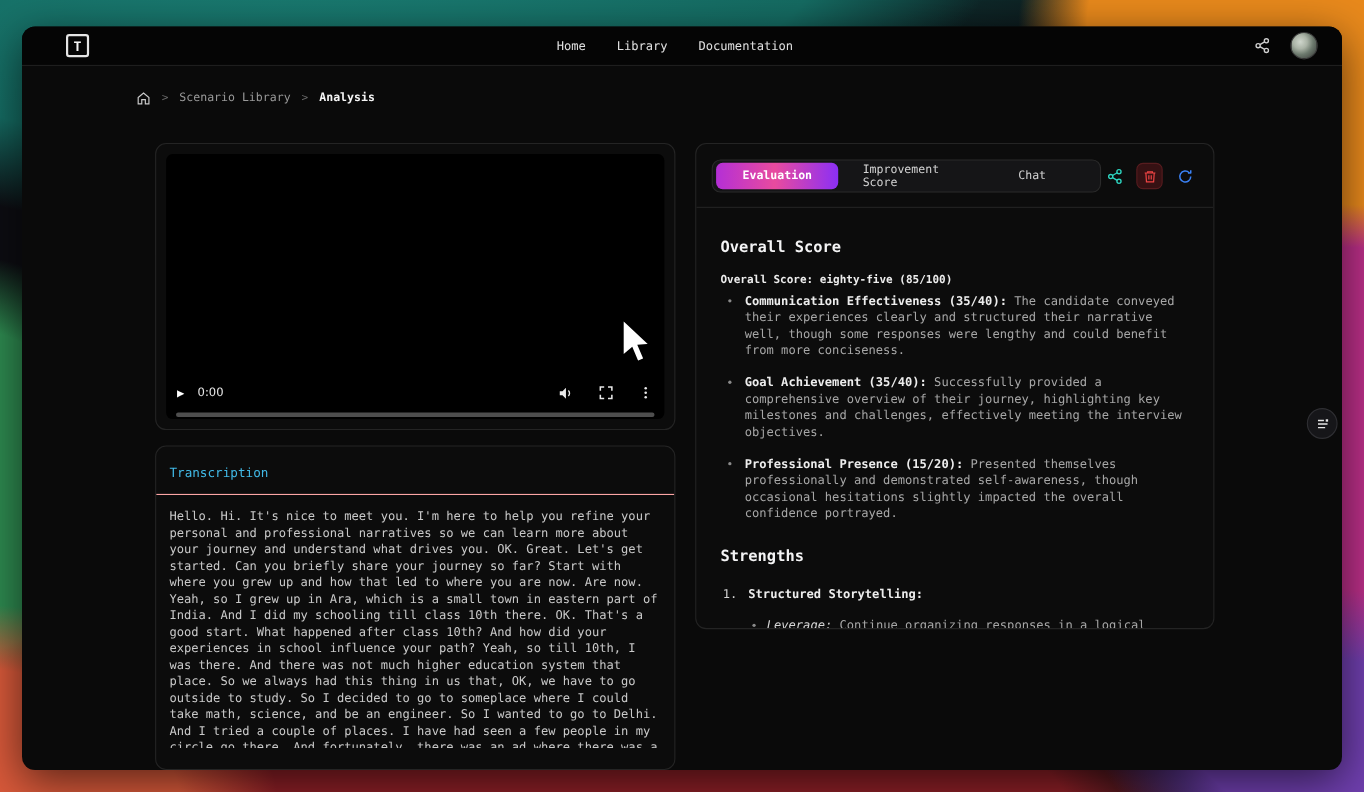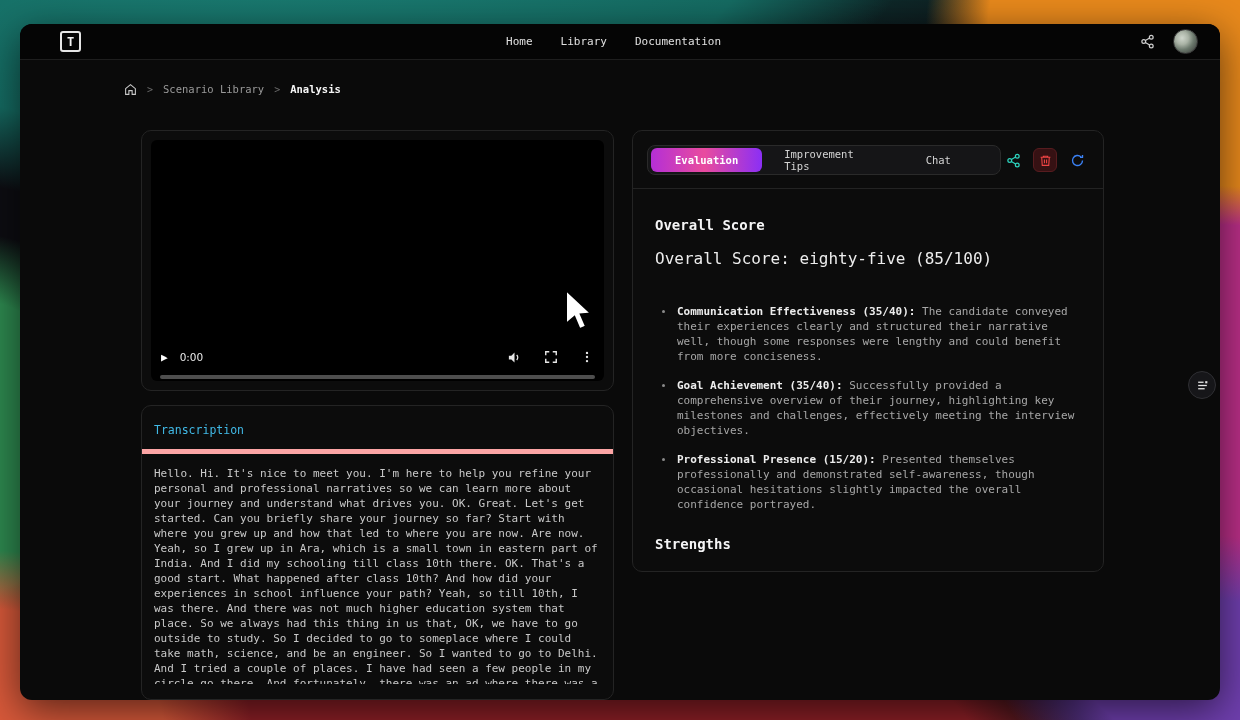--- a/index.html
+++ b/index.html
@@ -72,21 +72,21 @@
     display:flex; align-items:center; padding:0 10px; color:#e8e8e8;
   }
   .play-tri{ font-size:11px; color:#fff; cursor:pointer; }
   .video-time{ font-size:10.5px; color:#e8e8e8; margin-left:12px;
     font-family:"DejaVu Sans","Liberation Sans",sans-serif; }
   .vc-right{ margin-left:auto; display:flex; align-items:center; gap:22px; }
   .progress{ position:absolute; left:9px; right:9px; bottom:2px; height:4px;
     background:#4e4e4e; border-radius:2px; cursor:pointer; }
   
   .transcript-card{ height:300px; overflow:hidden; }
-  .transcript-header{ padding:13px 12px 11px 12px; border-bottom:5px solid #fca5a5; }
+  .transcript-header{ padding:13px 12px 11px 12px; border-bottom:1px solid #fca5a5; }
   .transcript-title{ color:#41b9e6; font-size:11.5px; }
   .transcript-body{
     padding:12px 10px 0 12px; color:#c9c9c9; font-size:11px; line-height:15px;
     height:230px; overflow:hidden; white-space:pre-wrap;
   }
   
   .eval-card{ height:442px; overflow:hidden; }
   .panel-header{ display:flex; align-items:center; padding:14px 14px 13px 14px;
     border-bottom:1px solid #232323; }
   .tabs{
@@ -98,21 +98,21 @@
   .tab.active{
     background:linear-gradient(90deg,#b42fd6 0%, #e94b9e 48%, #8b2ff5 100%);
     border-radius:6px; color:#fff; font-weight:bold; flex:0 0 auto; padding:0 24px;
   }
   .panel-actions{ margin-left:auto; display:flex; align-items:center; gap:8px; }
   .action-sq{ width:24px; height:24px; border-radius:6px; display:flex;
     align-items:center; justify-content:center; cursor:pointer; background:transparent; border:none; }
   .action-sq.danger{ background:#361113; border:1px solid #571c1f; }
   .eval-body{ padding:28px 26px 0 22px; }
   .h2{ color:#f4f4f5; font-size:14px; font-weight:bold; margin-bottom:16px; }
-  .score-line{ color:#ededed; font-size:16px; font-weight:normal; margin-bottom:36px; }
+  .score-line{ color:#ededed; font-size:10px; font-weight:bold; margin-bottom:6px; }
   ul.bullets{ list-style:none; }
   ul.bullets > li{ position:relative; padding-left:22px; margin-bottom:14px;
     font-size:11px; line-height:15px; color:#a7a7a7; }
   ul.bullets > li::before{ content:""; position:absolute; left:7px; top:6px;
     width:3px; height:3px; border-radius:50%; background:#8a8a8a; }
   .lead{ color:#ededed; font-weight:bold; }
   .lead-i{ color:#d6d6d6; font-style:italic; }
   .strengths-item{ display:flex; gap:10px; font-size:11px; margin:20px 0 14px 2px; }
   .strengths-num{ color:#d4d4d4; }
   .strengths-title{ color:#ededed; font-weight:bold; }
@@ -218,21 +218,21 @@
       </div>
 
     </div>
 
     <div class="right-col">
       <div class="card eval-card">
 
         <div class="panel-header">
           <div class="tabs">
             <div class="tab active">Evaluation</div>
-            <div class="tab">Improvement Tips</div>
+            <div class="tab">Improvement Score</div>
             <div class="tab">Chat</div>
           </div>
           <div class="panel-actions">
             <button class="action-sq">
               <span>
                 <svg width="15" height="15" viewBox="0 0 24 24" fill="none" stroke="#2dd4bf" stroke-width="2">
                   <circle cx="18" cy="5" r="3"></circle>
                     <circle cx="6" cy="12" r="3"></circle>
                     <circle cx="18" cy="19" r="3"></circle>
                   <line x1="8.6" y1="10.5" x2="15.4" y2="6.5"></line>

